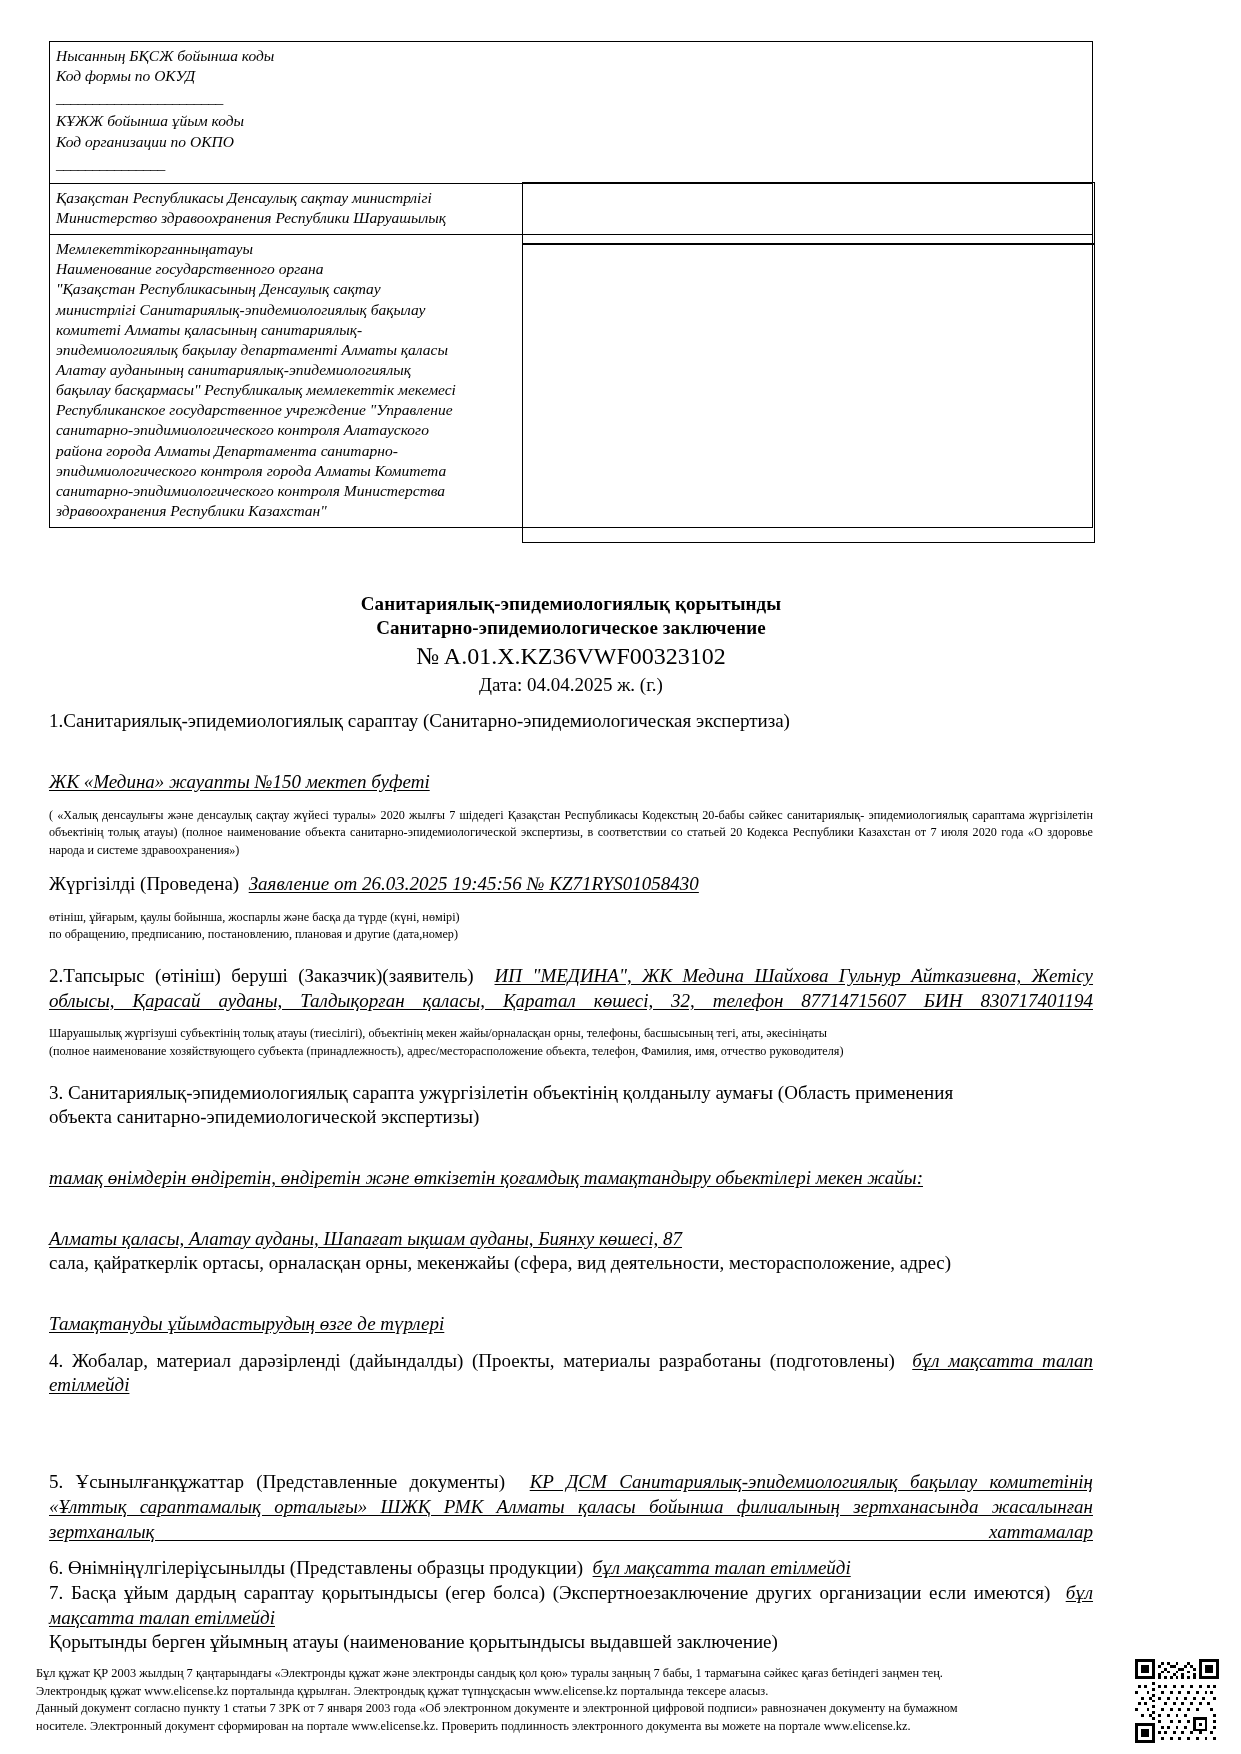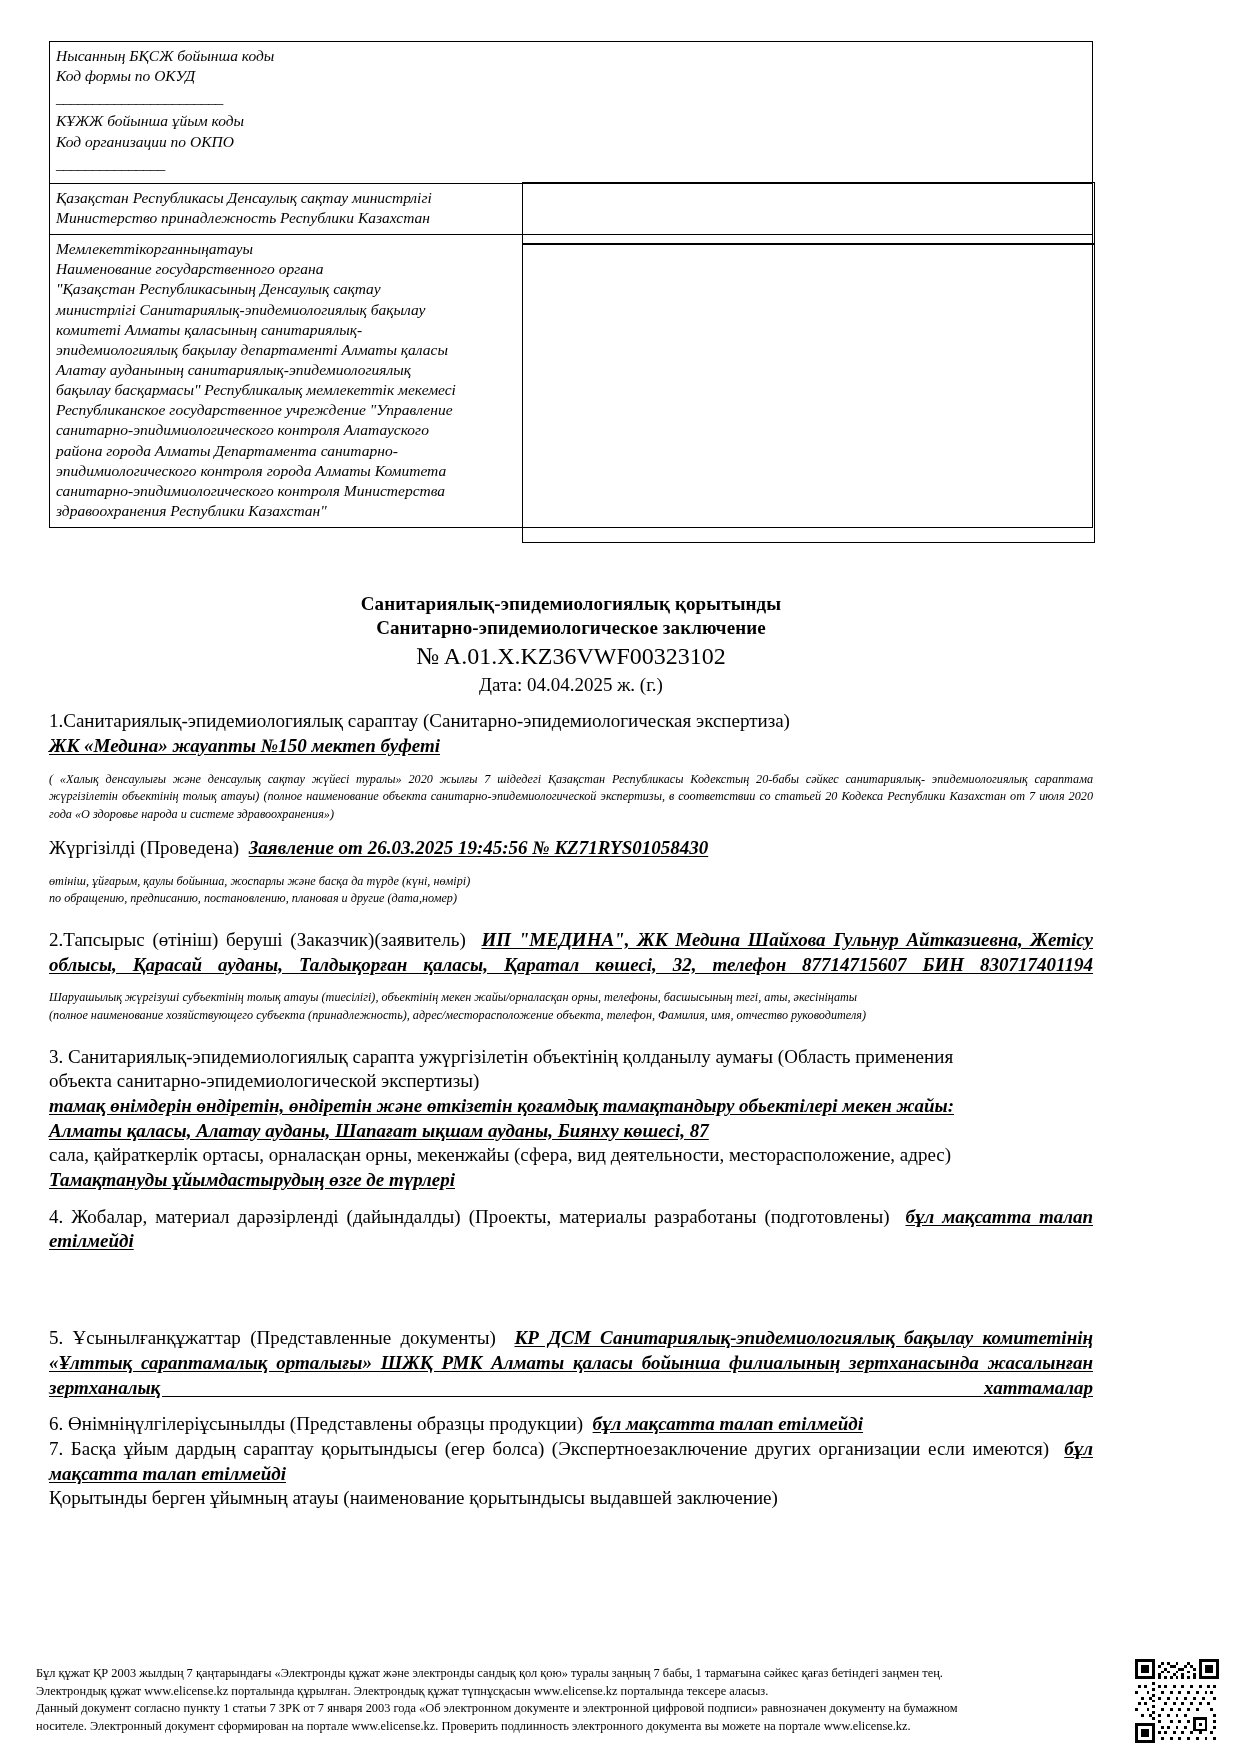--- a/index.html
+++ b/index.html
@@ -75,36 +75,36 @@
     line-height: 1.32;
   }
 
   .sec {
     font-size: 19px;
     line-height: 1.30;
     text-align: justify;
   }
   .sec-line { display: block; }
   .fill {
-    font-weight: bold;
+    font-weight: normal;
     font-style: italic;
     text-decoration: underline;
     text-underline-offset: 2px;
+    margin-top: 36px;
   }
   .just {
     text-align: justify;
     text-align-last: justify;
   }
   .just-left { text-align: justify; text-align-last: left; }
 
   .tiny {
     font-size: 12.2px;
     line-height: 1.45;
     text-align: justify;
-    font-style: italic;
   }
   .tiny-left { text-align: justify; text-align-last: left; }
 
   .gap-sm { height: 12px; }
   .gap-md { height: 20px; }
   .gap-xl { height: 52px; }
 
   
   .footer {
     position: absolute;
@@ -141,21 +141,21 @@
         <div>Код формы по ОКУД</div>
         <span class="code-line">_______________________</span>
         <div>КҰЖЖ бойынша ұйым коды</div>
         <div>Код организации по ОКПО</div>
         <span class="code-line">_______________</span>
       </td>
     </tr>
     <tr>
       <td class="left">
         <div>Қазақстан Республикасы Денсаулық сақтау министрлігі</div>
-        <div>Министерство принадлежность Республики Казахстан</div>
+        <div>Министерство здравоохранения Республики Шаруашылық</div>
       </td>
     </tr>
     <tr>
       <td class="left">
         <div>Мемлекеттікорганныңатауы</div>
         <div>Наименование государственного органа</div>
         <div>
           <div>"Қазақстан Республикасының Денсаулық сақтау</div>
           <div>министрлігі Санитариялық-эпидемиологиялық бақылау</div>
           <div>комитеті Алматы қаласының санитариялық-</div>

